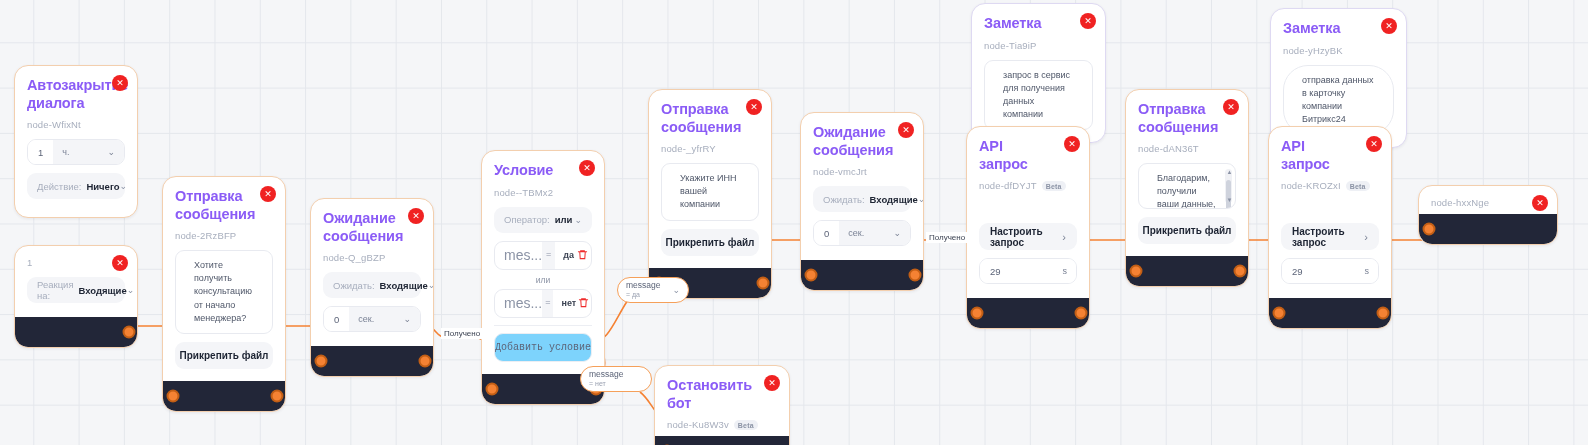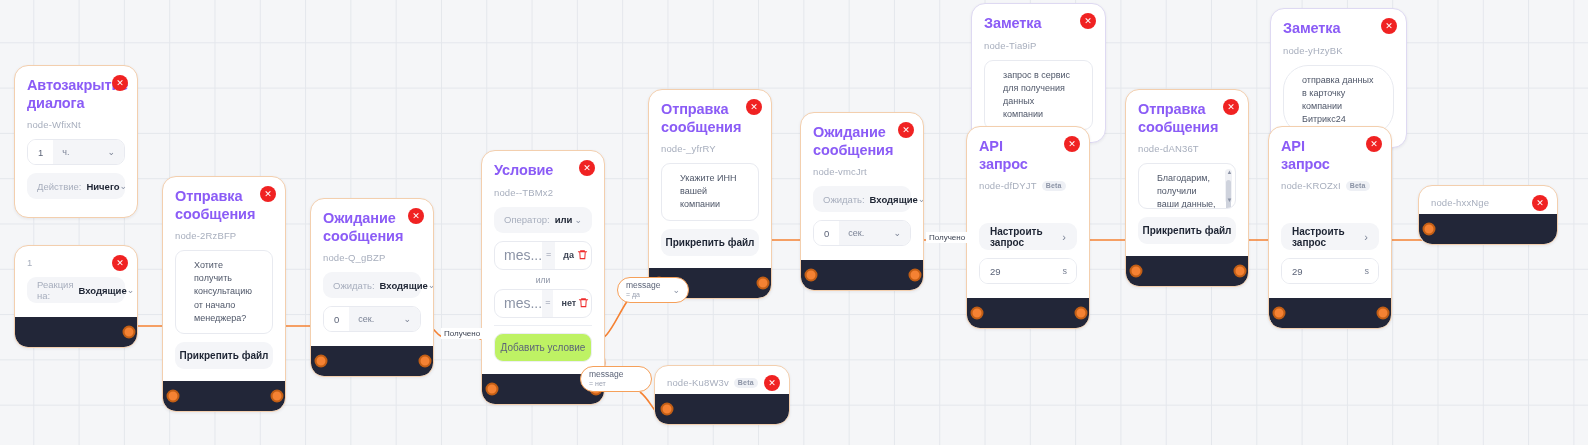--- a/index.html
+++ b/index.html
@@ -31,21 +31,21 @@
   }
   .node.purple{border-color:#ded9f2;}
   .node-body{padding:11px 12px 10px 12px;position:relative;}
   .node-title{
     font-size:14.5px;font-weight:700;color:#8b5cf6;
     line-height:1.22;letter-spacing:-.1px;
     padding-right:26px;margin:0 0 7px 0;
   }
   .node-id{
     font-size:9.5px;color:#a7aebd;letter-spacing:.15px;margin-bottom:9px;
-    display:flex;align-items:center;gap:5px;
+    display:flex;align-items:flex-end;gap:5px;
   }
   .beta{
     background:#eef0f5;color:#8b93a5;border-radius:7px;
     font-size:7px;padding:1.5px 4px;line-height:1;font-weight:600;
     letter-spacing:.2px;
   }
   .close-btn{
     position:absolute;top:9px;right:9px;
     width:16px;height:16px;border-radius:50%;
     background:#f02222;color:#fff;
@@ -89,21 +89,21 @@
     position:absolute;left:1px;right:1px;top:11px;height:36px;
     background:#cfd3dd;border-radius:3px;
   }
   .scroll-track .ar{position:absolute;left:1.5px;font-size:6px;color:#8b93a5;line-height:1;}
   .btn{
     background:#f4f5f8;border-radius:9px;height:27px;
     display:flex;align-items:center;justify-content:center;
     font-size:10px;font-weight:700;color:#1d2433;cursor:pointer;
     margin-bottom:2px;
   }
-  .btn.ghost{background:#bef264;border:1px solid #eceef3;font-weight:400;color:#5c6478;}
+  .btn.ghost{background:#7dd3fc;border:1px solid #eceef3;font-weight:400;color:#5c6478;font-family:Liberation Mono, monospace;}
   .btn.rowbtn{justify-content:space-between;padding:0 11px;margin-top:32px;}
   .btn.rowbtn .chev{color:#7a8295;font-size:11px;font-weight:400;}
   .cond-row{
     display:flex;align-items:center;gap:0;
     border:1px solid #e8eaf0;border-radius:9px;height:27px;
     margin-bottom:5px;overflow:hidden;background:#fff;
   }
   .cond-row .c1{width:52px;padding-left:9px;font-size:14px;color:#8b93a5;}
   .cond-row .c2{
     width:20px;text-align:center;font-size:9px;color:#8b93a5;
@@ -432,20 +432,21 @@
       </div>
   </div>
   <div class="footer">
     <div class="port" style="left:10px;"></div>
   </div>
 </div>
 
 <div class="node" style="left:654px;top:365px;width:136px;">
   <div class="node-body" style="padding-bottom:4px;">
     <div class="close-btn">✕</div>
+    <div class="node-title">Остановить бот</div>
     <div class="node-id" style="margin-bottom:2px;">
       <span>node-Ku8W3v</span>
       <span class="beta">Beta</span>
     </div>
   </div>
   <div class="footer">
     <div class="port" style="left:12px;"></div>
   </div>
 </div>
 

